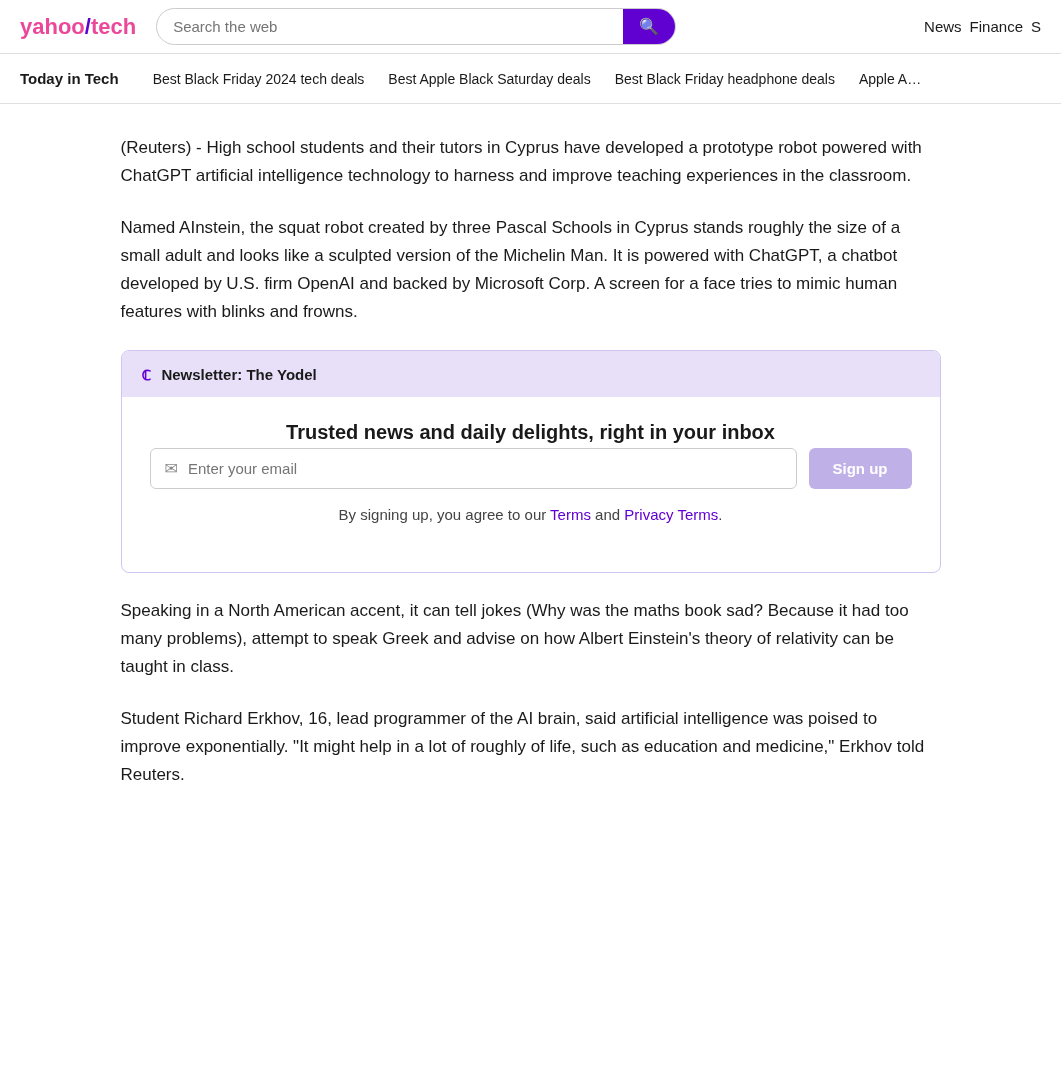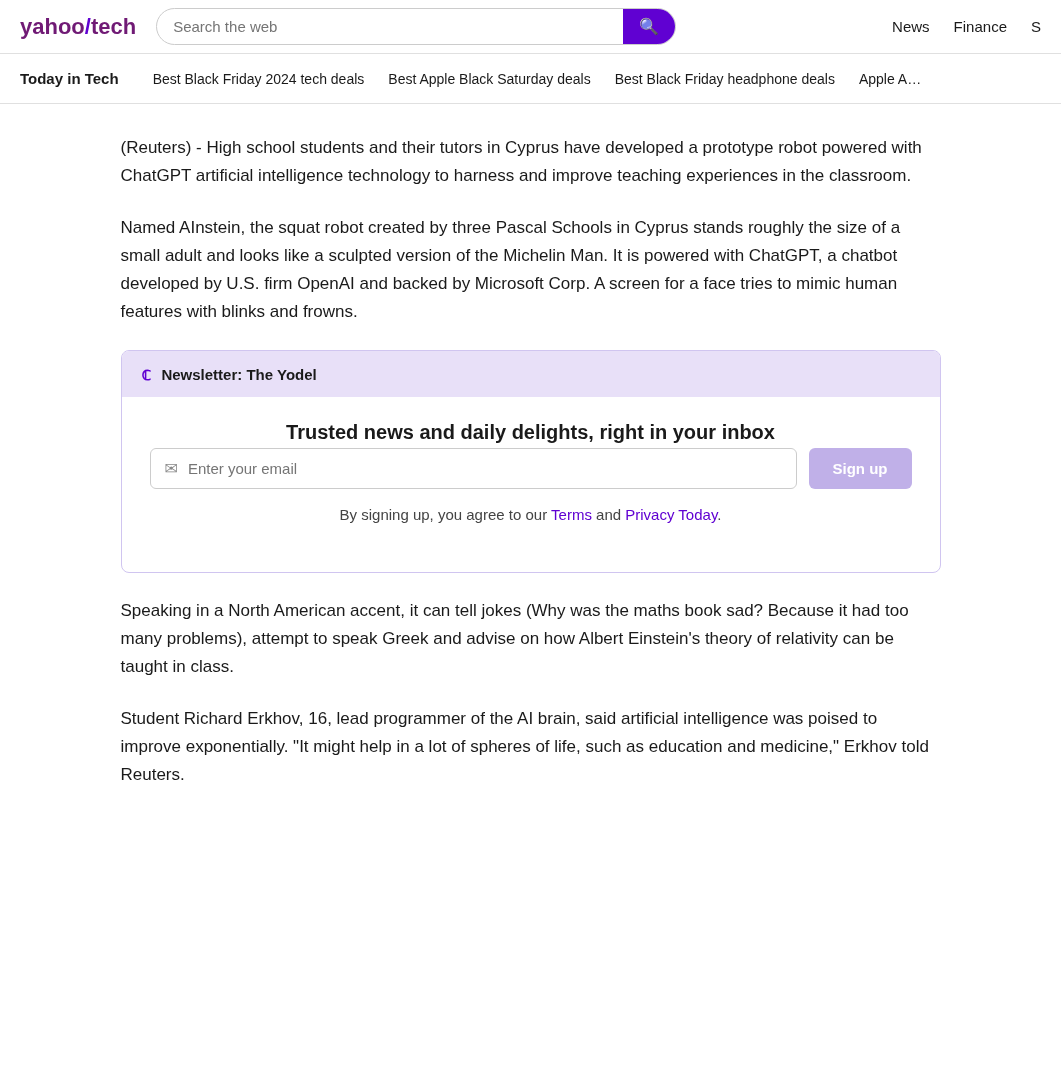--- a/index.html
+++ b/index.html
@@ -14,21 +14,21 @@
       gap: 20px;
       background: #fff;
     }
     .logo {
       font-size: 22px;
       font-weight: 700;
       color: #6001d2;
       white-space: nowrap;
       text-decoration: none;
     }
-    .logo span { color: #701a75; }
+    .logo span { color: #ec4899; }
     .logo .slash { color: #6001d2; }
 
     .search-bar {
       display: flex;
       align-items: center;
       flex: 1;
       max-width: 520px;
       border: 1px solid #ccc;
       border-radius: 20px;
       overflow: hidden;
@@ -50,21 +50,21 @@
       cursor: pointer;
       color: #fff;
       font-size: 16px;
       display: flex;
       align-items: center;
       justify-content: center;
     }
 
     .header-nav {
       display: flex;
-      gap: 24px;
+      gap: 8px;
       margin-left: auto;
     }
     .header-nav a {
       text-decoration: none;
       color: #1a1a1a;
       font-size: 15px;
       font-weight: 500;
     }
 
     
@@ -239,23 +239,23 @@
     <div class="newsletter-body">
       <h2>Trusted news and daily delights, right in your inbox</h2>
       <div class="newsletter-form">
         <div class="email-input">
           <span class="email-icon">✉</span>
           <input type="email" placeholder="Enter your email" style="">
         </div>
         <button class="signup-btn">Sign up</button>
       </div>
       <p class="newsletter-disclaimer">
-        <span>By signing up, you agree to our </span><a href="#">Terms</a><span> and </span><a href="#">Privacy Today</a><span>.</span>
+        <span>By signing up, you agree to our </span><a href="#">Terms</a><span> and </span><a href="#">Privacy Terms</a><span>.</span>
       </p>
     </div>
   </div>
 
   <p>Speaking in a North American accent, it can tell jokes (Why was the maths book sad? Because it had too many problems), attempt to speak Greek and advise on how Albert Einstein's theory of relativity can be taught in class.</p>
 
 
-  <p>Student Richard Erkhov, 16, lead programmer of the AI brain, said artificial intelligence was poised to improve exponentially. "It might help in a lot of spheres of life, such as education and medicine," Erkhov told Reuters.</p>
+  <p>Student Richard Erkhov, 16, lead programmer of the AI brain, said artificial intelligence was poised to improve exponentially. "It might help in a lot of roughly of life, such as education and medicine," Erkhov told Reuters.</p>
 
 </main>
 
 </body></html>

